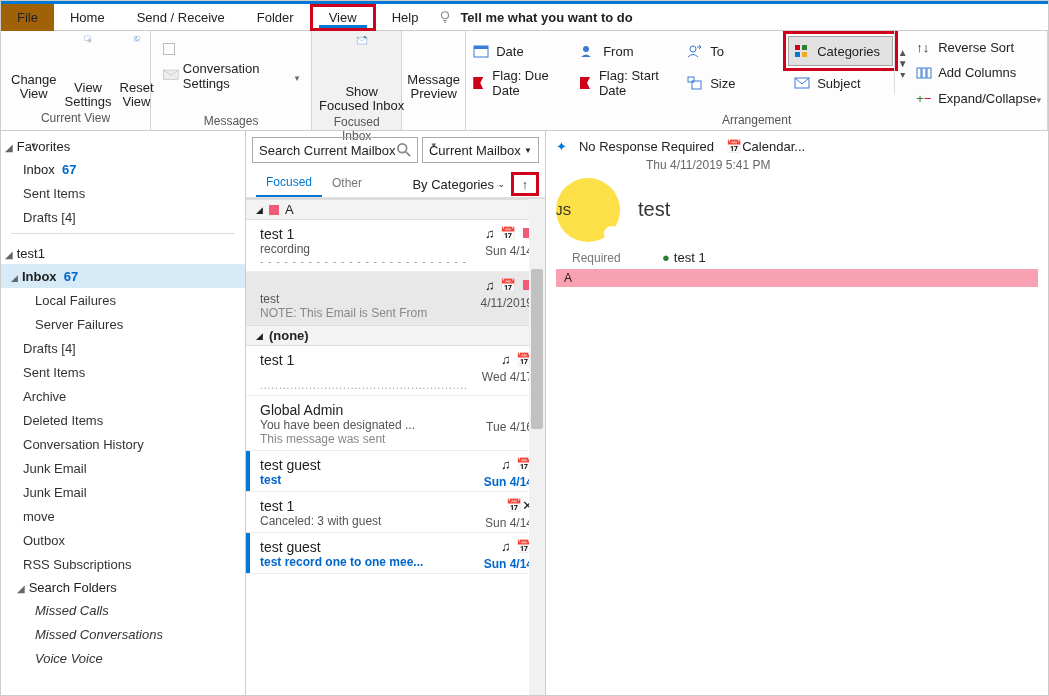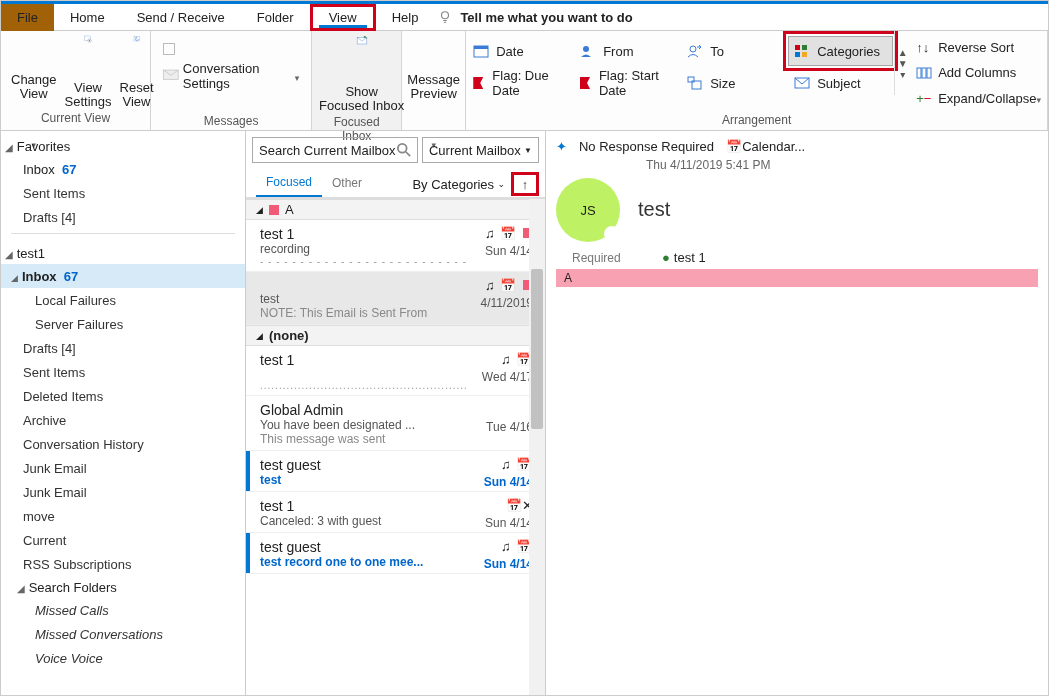--- a/index.html
+++ b/index.html
@@ -77,21 +77,21 @@
   .dotline { letter-spacing:1px; color:#999; font-size:10px;}
   .blue-sub { color:#0066cc; font-weight:600; font-size:12px;}
   .scrolltrack { position:absolute; right:0; top:0; bottom:0; width:16px; background:#f1f1f1;}
   .scrollthumb { position:absolute; right:2px; top:70px; width:12px; height:160px; background:#c1c1c1; border-radius:2px;}
 
   .read-pane { flex:1; padding:8px 10px 0 10px; overflow:hidden;}
   .rp-top { display:flex; align-items:center; color:#555; font-size:13px;}
   .rp-top .gap { width:12px;}
   .rp-date { margin-left:90px; color:#666; font-size:12px; margin-top:4px;}
   .rp-header { display:flex; margin-top:6px;}
-  .avatar { width:64px; height:64px; border-radius:50%; background:#bef264; display:flex; align-items:center; justify-content:center; font-size:22px; color:#777; position:relative;}
+  .avatar { width:64px; height:64px; border-radius:50%; background:#fde047; display:flex; align-items:center; justify-content:flex-start; font-size:22px; color:#777; position:relative;}
   .avatar .presence { position:absolute; bottom:0; right:0; width:16px; height:16px; border:2px solid #fff; border-radius:50%; background:#fff;}
   .rp-sub { font-size:20px; margin-left:18px; margin-top:20px; color:#333;}
   .req-row { display:flex; align-items:center; margin:8px 0 4px 16px;}
   .req-label { color:#777; font-size:12px; width:90px;}
   .greencheck { color:#2e7d32; margin-right:4px;}
   .cat-bar { background:#f7a1b2; padding:2px 8px; font-size:12px; color:#222;}
 
   svg { display:block;}
   .caret-dn::after { content:" \25BE"; font-size:9px; color:#666;}
 </style>
@@ -312,27 +312,27 @@
     <div class="fp-item"><span>Inbox</span>&nbsp;&nbsp;<span class="count-blue">67</span></div>
     <div class="fp-item">Sent Items</div>
     <div class="fp-item">Drafts [4]</div>
     <div class="divider"></div>
     <div class="fp-section"><span class="caret">◢</span><span>test1</span></div>
     <div class="fp-item sel"><span style="font-size:9px;color:#666;margin-left:-12px;margin-right:4px;">◢</span><b><span>Inbox</span>&nbsp;&nbsp;<span class="count-blue">67</span></b></div>
     <div class="fp-item fp-sub">Local Failures</div>
     <div class="fp-item fp-sub">Server Failures</div>
     <div class="fp-item">Drafts [4]</div>
     <div class="fp-item">Sent Items</div>
+    <div class="fp-item">Archive</div>
     <div class="fp-item">Deleted Items</div>
-    <div class="fp-item">Archive</div>
     <div class="fp-item">Conversation History</div>
     <div class="fp-item">Junk Email</div>
     <div class="fp-item">Junk Email</div>
     <div class="fp-item">move</div>
-    <div class="fp-item">Current</div>
+    <div class="fp-item">Outbox</div>
     <div class="fp-item">RSS Subscriptions</div>
     <div class="fp-section" style="padding-left:16px;"><span class="caret">◢</span><span>Search Folders</span></div>
     <div class="fp-item fp-sub fp-italic">Missed Calls</div>
     <div class="fp-item fp-sub fp-italic">Missed Conversations</div>
     <div class="fp-item fp-sub fp-italic">Voice Voice</div>
   </div>
 
   <div class="msg-pane">
     <div class="search-row">
       <div class="search-box">

